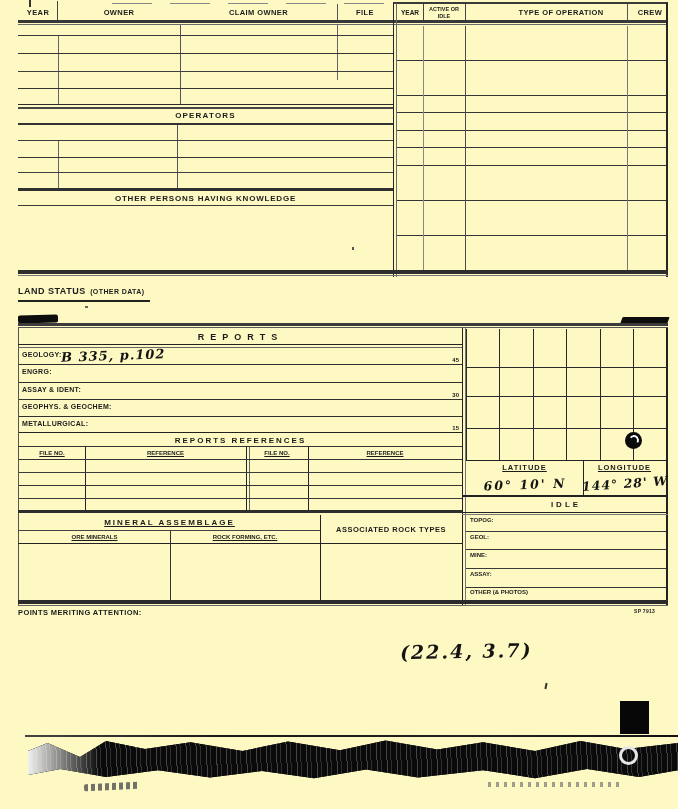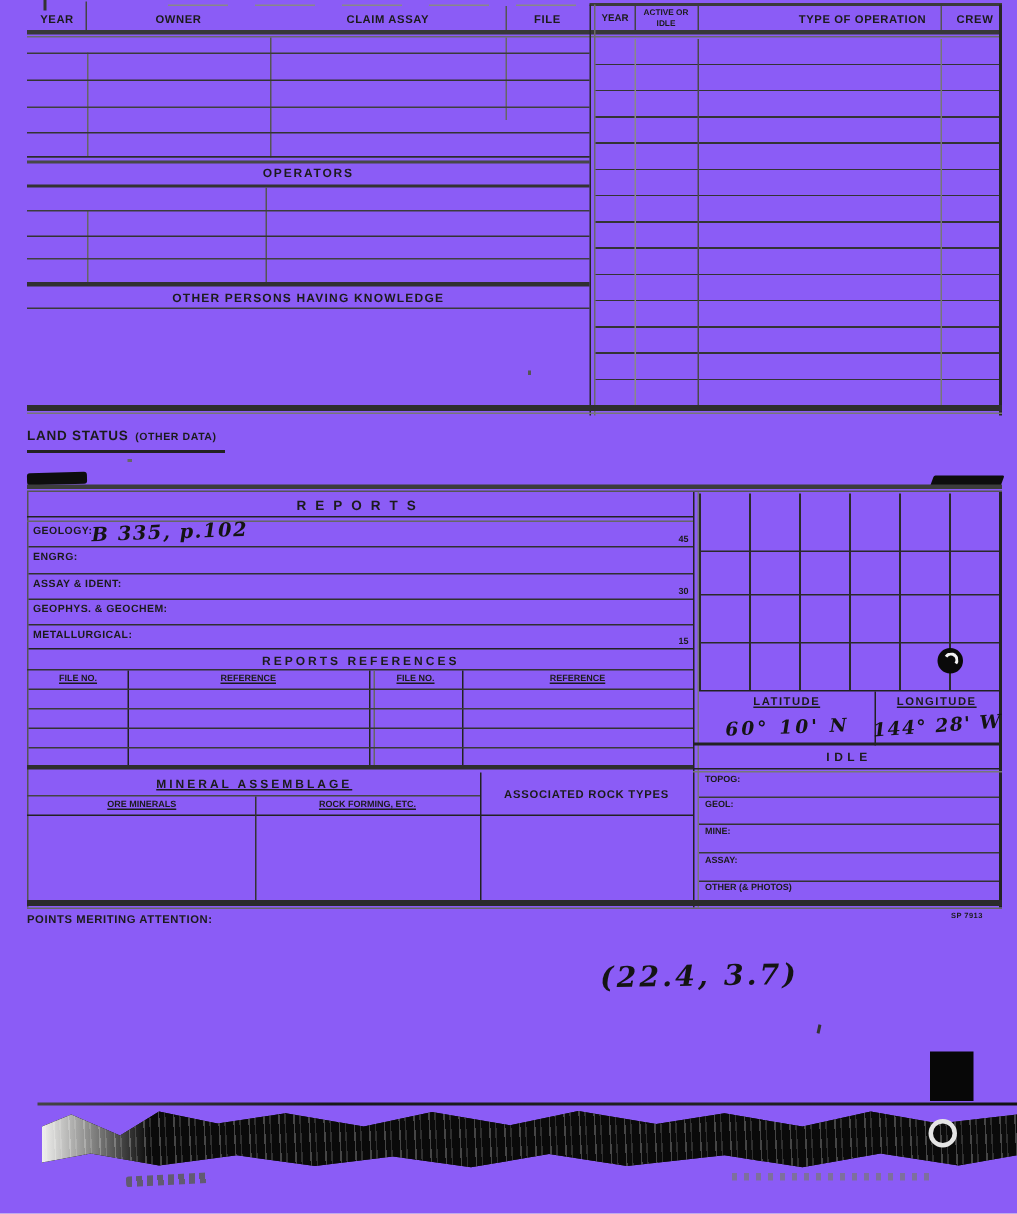--- a/index.html
+++ b/index.html
@@ -1,16 +1,16 @@
 <!DOCTYPE html>
 <html><head>
 <meta charset="utf-8">
 <style>
   html,body{margin:0;padding:0;background:#e9e9e6;}
-  .sheet{position:relative;width:678px;height:809px;background:#8b5cf6;overflow:hidden;
+  .sheet{position:relative;width:678px;height:809px;background:#fef9c3;overflow:hidden;
          font-family:"Liberation Sans",sans-serif;color:#1b1b1b;}
   .abs{position:absolute;}
   .ctr{display:flex;align-items:center;justify-content:center;text-align:center;}
   .b{font-weight:bold;}
   .hdr{font-size:7.5px;font-weight:bold;letter-spacing:.4px;}
   .tiny{font-size:6px;font-weight:bold;}
   .hand{font-family:"DejaVu Serif",serif;font-style:italic;font-weight:700;color:#141414;}
   .rrow{position:relative;border-bottom:1px solid #303030;}
   .rlabel{display:block;font-size:7px;font-weight:bold;padding:3px 0 0 3px;letter-spacing:.3px;}
   .rnum{position:absolute;right:3px;bottom:1px;font-size:6px;font-weight:bold;}
@@ -21,30 +21,30 @@
 
 <div class="sheet">
 
   <div class="abs" style="left:29px;top:0;width:2px;height:7px;background:#333;"></div>
   <div class="abs" style="left:112px;top:3px;width:281px;height:1px;background:repeating-linear-gradient(90deg,#888 0 40px,transparent 40px 58px);"></div>
   <div class="abs" style="left:393px;top:2px;width:275px;height:2px;background:#3a3a3a;"></div>
 
   <div>
     <div class="abs ctr hdr" style="left:18px;top:4px;width:40px;height:17px;">YEAR</div>
     <div class="abs ctr hdr" style="left:58px;top:4px;width:122px;height:17px;">OWNER</div>
-    <div class="abs ctr hdr" style="left:180px;top:4px;width:157px;height:17px;">CLAIM ASSAY</div>
+    <div class="abs ctr hdr" style="left:180px;top:4px;width:157px;height:17px;">CLAIM OWNER</div>
     <div class="abs ctr hdr" style="left:337px;top:4px;width:56px;height:17px;">FILE</div>
     <div class="abs" style="left:57px;top:1px;width:1px;height:19px;background:#444;"></div>
     <div class="abs" style="left:337px;top:4px;width:1px;height:16px;background:#555;"></div>
   </div>
 
   <div>
     <div class="abs ctr b" style="left:397px;top:4px;width:26px;height:17px;font-size:6.5px;">YEAR</div>
     <div class="abs ctr b" style="left:423px;top:4px;width:42px;height:17px;font-size:5.5px;line-height:1.15;">ACTIVE OR IDLE</div>
-    <div class="abs ctr hdr" style="left:465px;top:4px;width:162px;height:17px;padding-left:29px;">TYPE OF OPERATION</div>
+    <div class="abs ctr hdr" style="left:451px;top:4px;width:162px;height:17px;padding-left:29px;">TYPE OF OPERATION</div>
     <div class="abs ctr hdr" style="left:627px;top:4px;width:46px;height:17px;">CREW</div>
     <div class="abs" style="left:423px;top:4px;width:1px;height:16px;background:#444;"></div>
     <div class="abs" style="left:465px;top:4px;width:1px;height:16px;background:#444;"></div>
     <div class="abs" style="left:627px;top:4px;width:1px;height:16px;background:#555;"></div>
   </div>
 
   <div class="abs" style="left:18px;top:20px;width:650px;height:3px;background:#383838;"></div>
   <div class="abs" style="left:18px;top:24px;width:650px;height:1px;background:#6a6a6a;"></div>
 
   <div class="abs" style="left:18px;top:25px;width:375px;height:80px;background:

